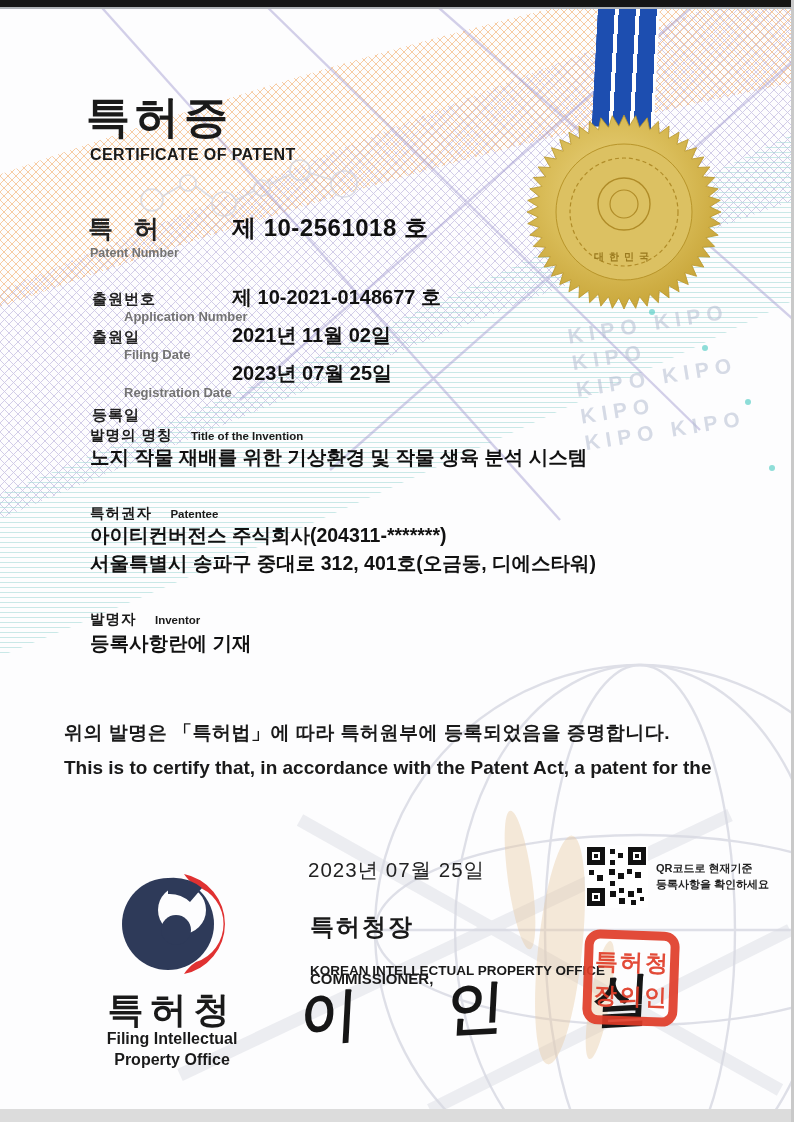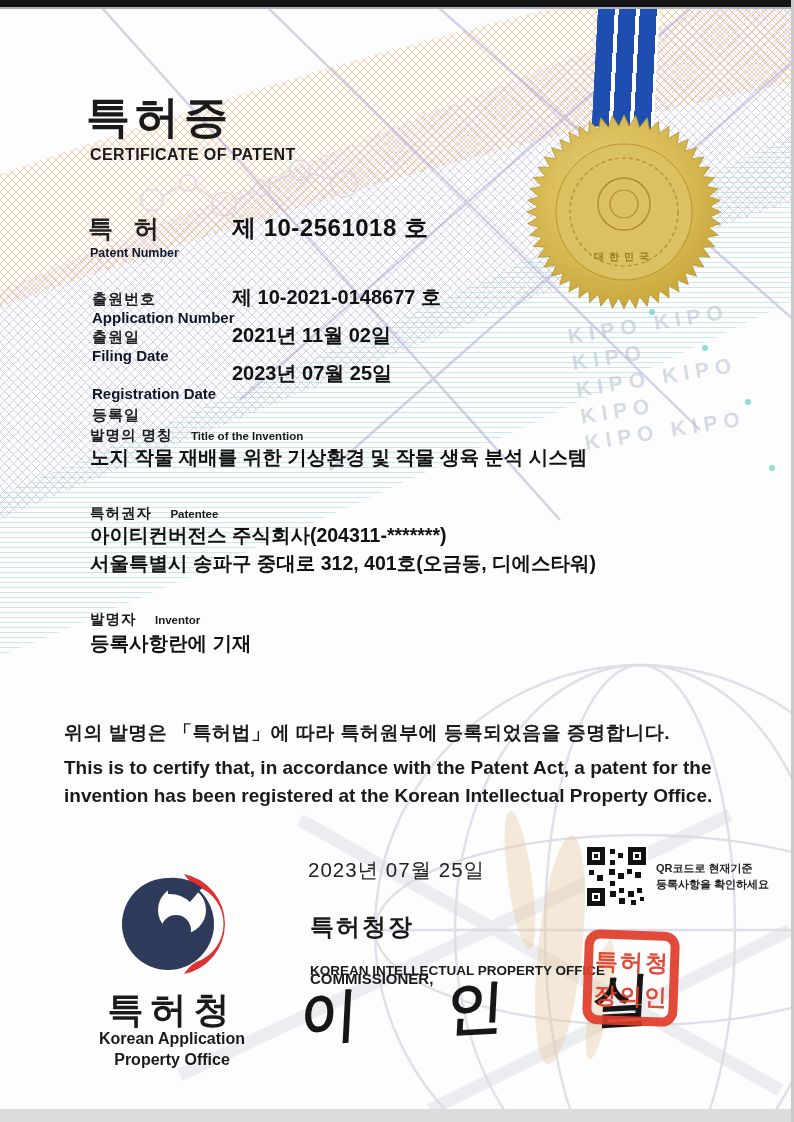--- a/index.html
+++ b/index.html
@@ -17,28 +17,28 @@
           background:repeating-linear-gradient(90deg,#1d4eb0 0 17px,#ffffff 17px 21px);}
   .medal{left:526px;top:100px;z-index:2;}
   .content{z-index:3;}
   .ghost-kipo{left:575px;top:305px;z-index:1;transform:rotate(-9deg);color:#b6bed2;opacity:.55;
               font-weight:bold;font-size:21px;letter-spacing:6px;line-height:27px;}
   
   .title-ko{left:86px;top:88px;font-size:44px;font-weight:bold;letter-spacing:5px;}
   .title-en{left:90px;top:146px;font-size:16px;font-weight:bold;letter-spacing:.4px;}
   
   .lab-ko{font-weight:bold;color:#222;}
-  .lab-en{font-weight:bold;color:#0f172a;}
+  .lab-en{font-weight:bold;color:#737373;}
   .big-lab{font-size:25px;letter-spacing:7px;}
   .val{font-weight:bold;color:#111;}
   .pn-lab{left:88px;top:212px;}
   .pn-en{left:90px;top:246px;font-size:12.5px;}
   .pn-val{left:232px;top:212px;font-size:24px;letter-spacing:.5px;}
   .f-lab{font-size:15px;letter-spacing:1px;}
-  .f-en{font-size:15px;}
+  .f-en{font-size:13px;margin-left:32px;}
   .f-val{font-size:20px;}
   .an-lab{left:92px;top:290px;} .an-en{left:92px;top:309px;} .an-val{left:232px;top:284px;}
   .fd-lab{left:92px;top:328px;} .fd-en{left:92px;top:347px;} .fd-val{left:232px;top:322px;}
   .rd-lab{left:92px;top:366px;margin-top:40px;} .rd-en{left:92px;top:385px;} .rd-val{left:232px;top:360px;}
   .inline-lab{font-size:14.5px;font-weight:bold;letter-spacing:1px;}
   .inline-en{font-size:11.5px;font-weight:bold;margin-left:14px;letter-spacing:0;}
   .ti-row{left:90px;top:426px;}
   .ti-val{left:90px;top:444px;font-size:19.5px;}
   .pt-row{left:90px;top:504px;}
   .pt-name{left:90px;top:522px;font-size:19.5px;}
@@ -192,21 +192,20 @@
   <div class="abs content val pt-addr">서울특별시 송파구 중대로 312, 401호(오금동, 디에스타워)</div>
 
   <div class="abs content iv-row">
     <span class="inline-lab">발명자</span>
     <span class="inline-en">Inventor</span>
   </div>
   <div class="abs content val iv-val">등록사항란에 기재</div>
 
   <div class="abs content st-ko">위의 발명은 「특허법」에 따라 특허원부에 등록되었음을 증명합니다.</div>
   <div class="abs content st-en1">This is to certify that, in accordance with the Patent Act, a patent for the</div>
-  <div class="abs content st-en2">invention has been registered at the Korean Intellectual Property Office.</div>
 
   <div class="abs content issue-date">2023년 07월 25일</div>
   <svg class="abs qr" width="63" height="63" viewBox="0 0 63 63">
     <rect width="63" height="63" fill="#ffffff"></rect>
     <g fill="#111111">
       <rect x="2" y="2" width="18" height="18"></rect>
         <rect x="43" y="2" width="18" height="18"></rect>
         <rect x="2" y="43" width="18" height="18"></rect>
       <rect x="25" y="4" width="5" height="5"></rect>
         <rect x="33" y="8" width="5" height="5"></rect>
@@ -261,21 +260,21 @@
 
   <svg class="abs emblem" width="112" height="112" viewBox="-56 -56 112 112">
     <path d="M 12 -50 A 51 51 0 0 1 12 50 A 40 40 0 0 1 24 38 A 40 40 0 0 0 24 -38 A 40 40 0 0 1 12 -50 Z" fill="#e03131"></path>
     <circle cx="-4" cy="0" r="46" fill="#2e3a59"></circle>
     <circle cx="10" cy="-14" r="24" fill="#fdfdfe"></circle>
     <circle cx="4" cy="6" r="15" fill="#2e3a59"></circle>
     <path d="M 30 -36 A 46 46 0 0 0 -4 -46 L -4 -30 A 30 30 0 0 1 18 -22 Z" fill="#2e3a59"></path>
   </svg>
   <div class="abs content agency-ko">특허청</div>
   <div class="abs content agency-en">
-    <div>Korean Application</div>
+    <div>Filing Intellectual</div>
     <div>Property Office</div>
   </div>
 
   <div class="abs edge-top"></div>
   <div class="abs edge-top2"></div>
   <div class="abs edge-bottom"></div>
   <div class="abs edge-right"></div>
 </div>
 
 </body></html>

